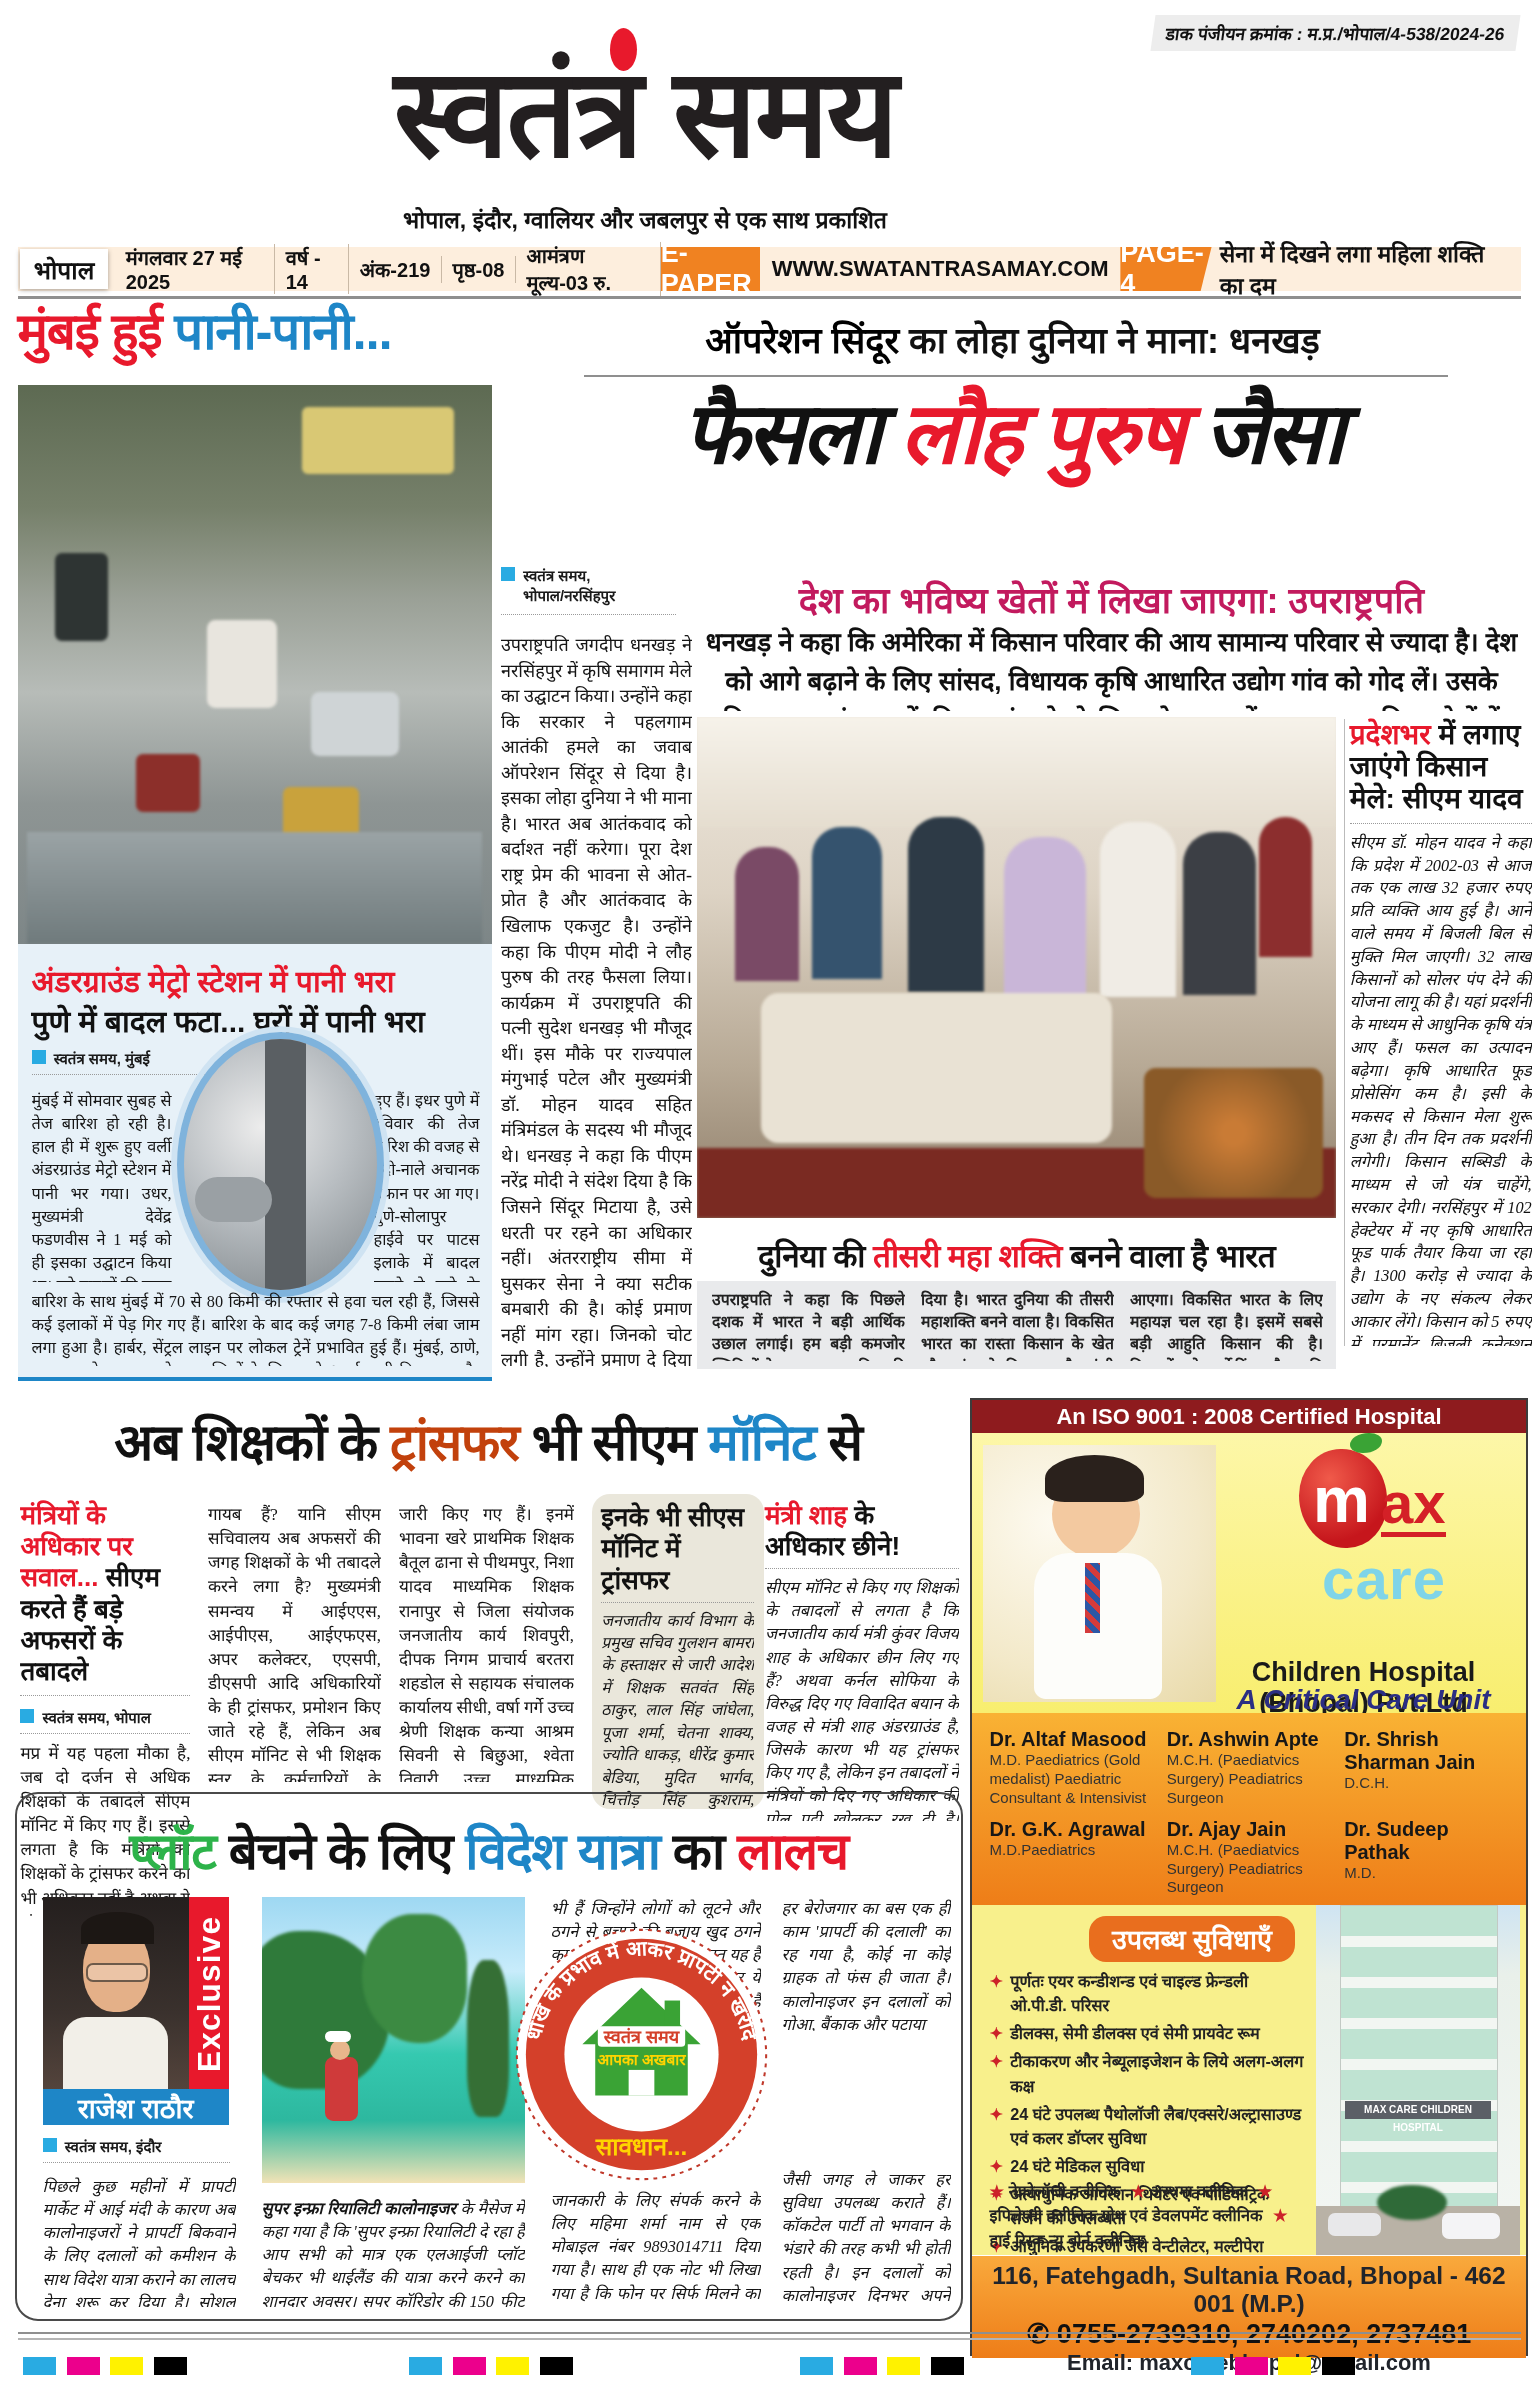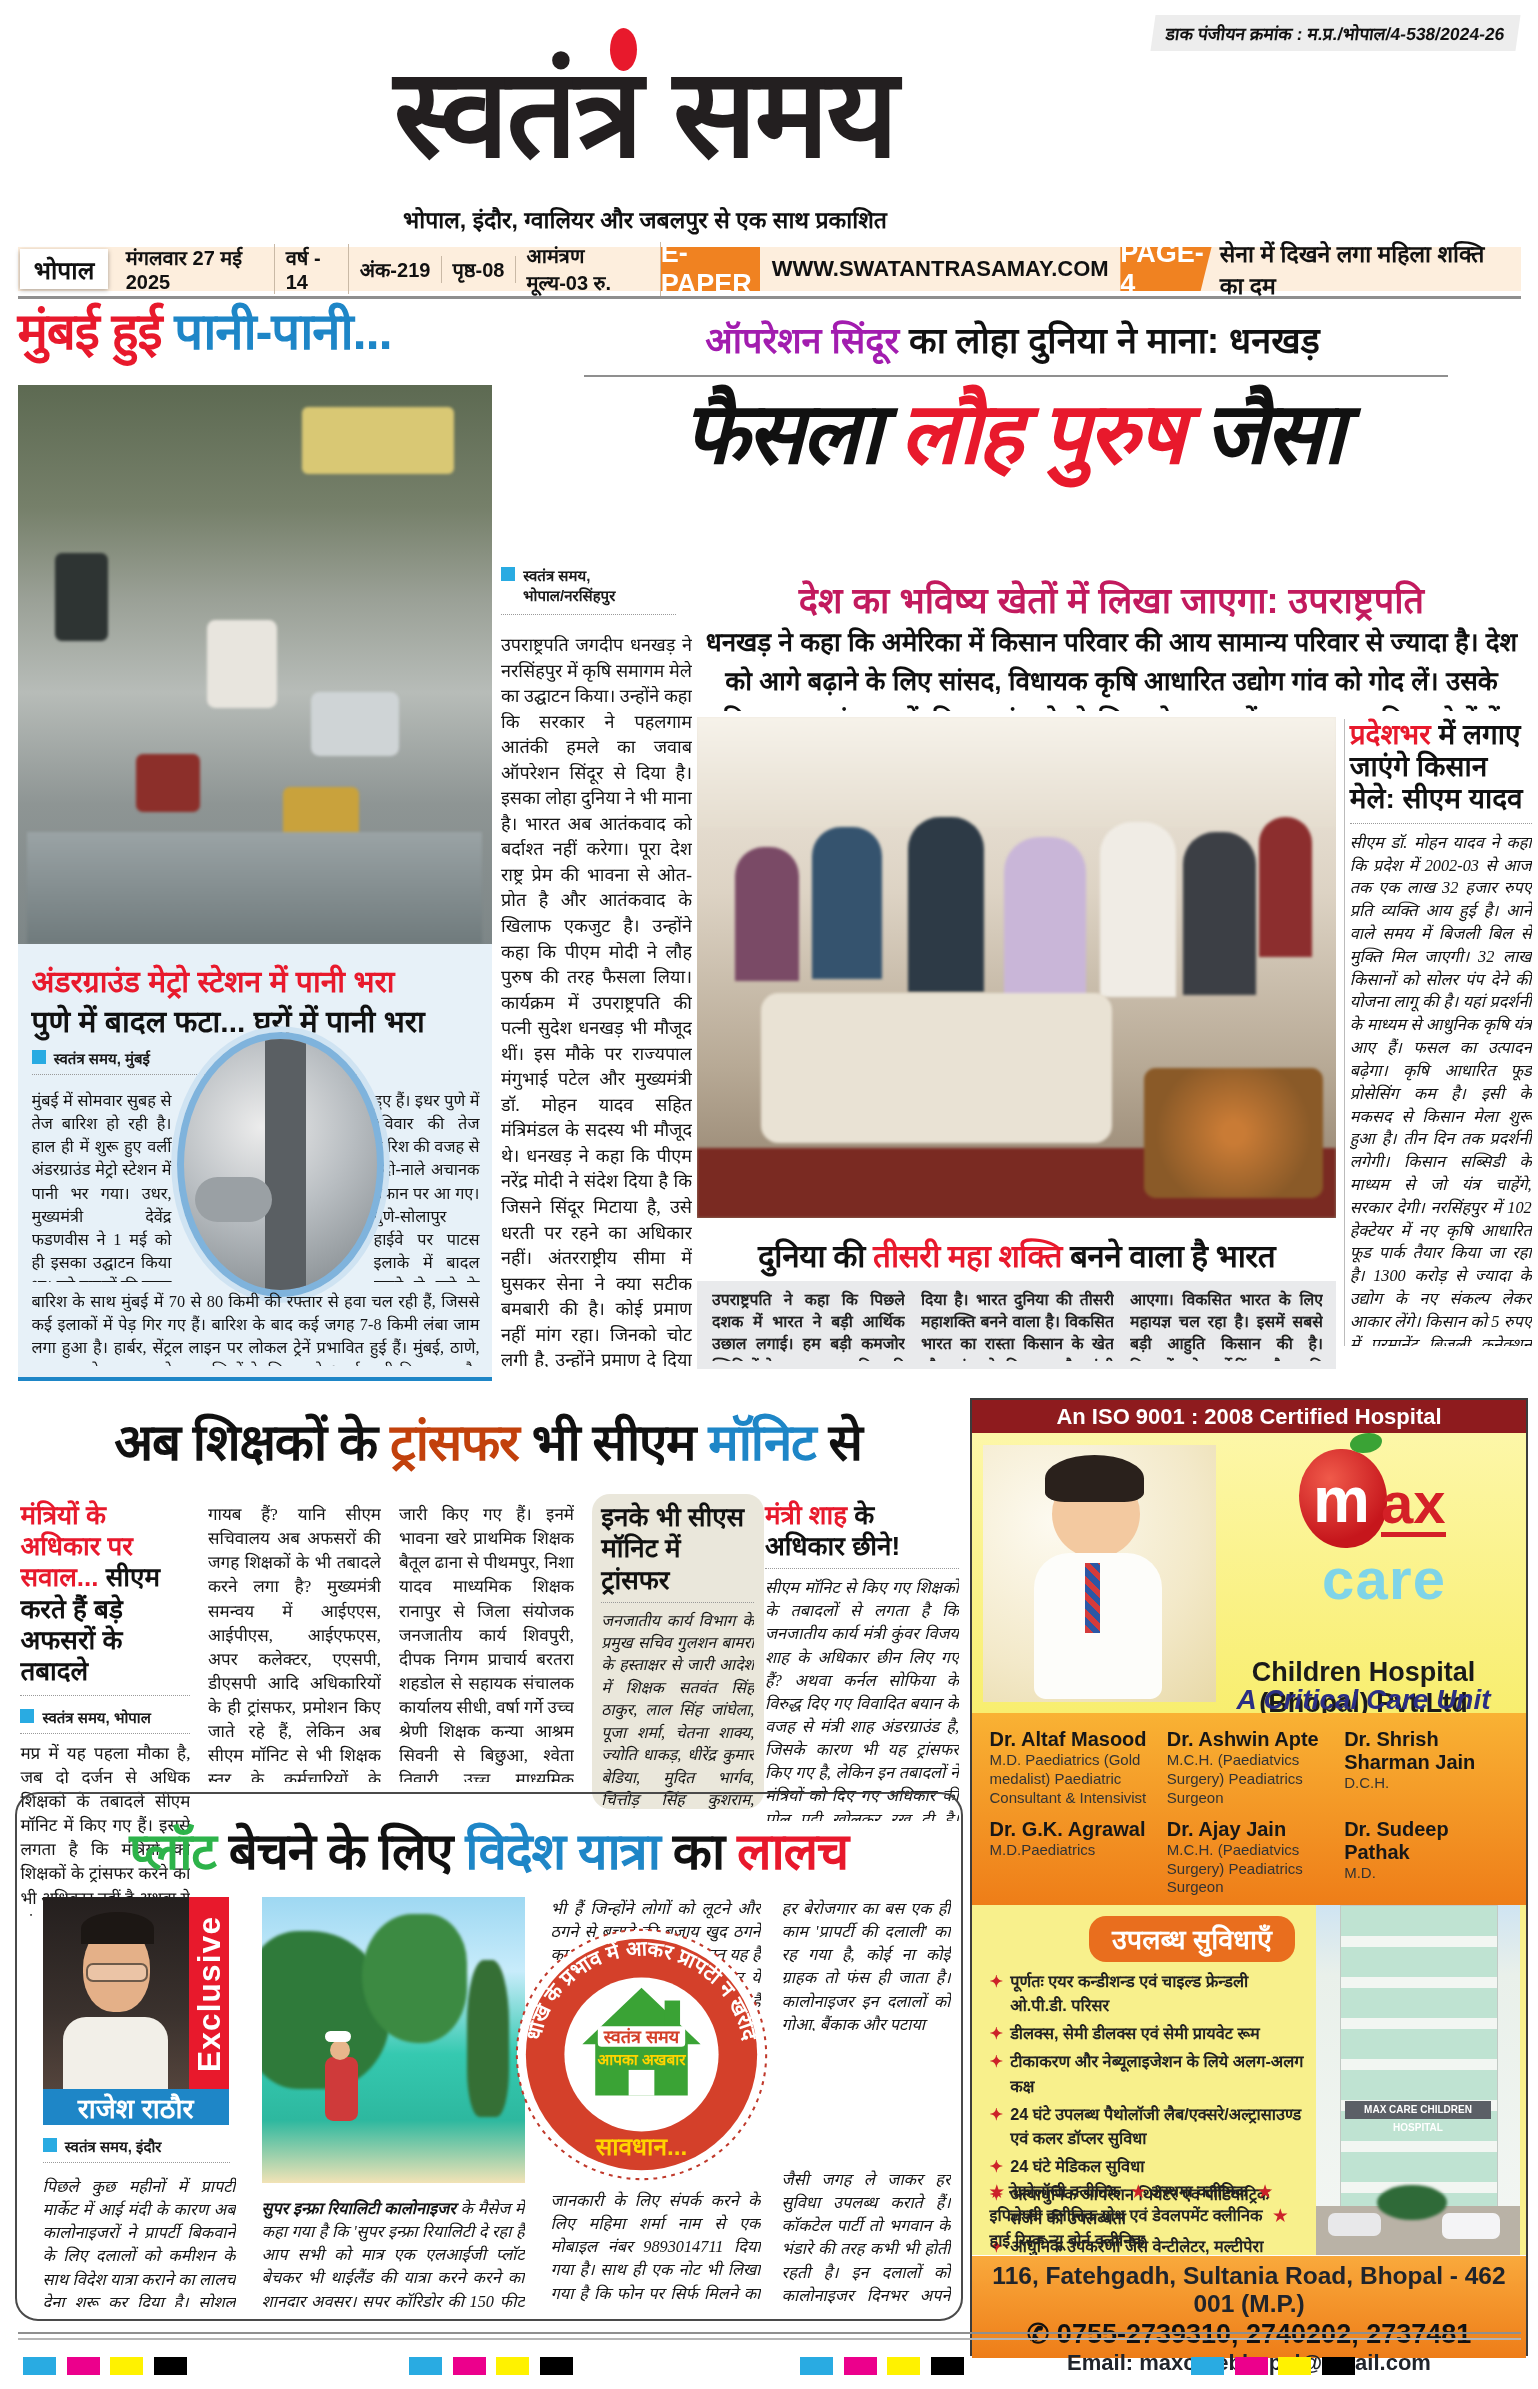--- a/index.html
+++ b/index.html
@@ -122,21 +122,21 @@
   <div class="abs bodytxt clip" style="left:14px;top:145px;width:140px;height:193px;font-size:16.3px;">मुंबई में सोमवार सुबह से तेज बारिश हो रही है। हाल ही में शुरू हुए वर्ली अंडरग्राउंड मेट्रो स्टेशन में पानी भर गया। उधर, मुख्यमंत्री देवेंद्र फडणवीस ने 1 मई को ही इसका उद्घाटन किया था। घने बादलों की वजह से विजिबिलिटी लो है। इस वजह से 8 फ्लाइट्स प्रभावित हुई हैं। सड़कों पर भी लोग गाड़ियों की लाइट ऑन करके ड्राइव कर रहे हैं।</div>
   <div class="abs bodytxt clip" style="left:356px;top:145px;width:106px;height:193px;font-size:16.3px;">हुए हैं। इधर पुणे में रविवार की तेज बारिश की वजह से नदी-नाले अचानक उफान पर आ गए। पुणे-सोलापुर हाईवे पर पाटस इलाके में बादल फटने से पुणे के बारामती और इंदापुर में बाढ़ जैसी स्थिति बन गई। बारिश के बाद यहां सड़कें पानी में डूब गईं। करीब 200 घरों में पानी भर गया और कई गाड़ियां बह गईं। एनडीआरएफ की 2 टीमें रेस्क्यू के लिए तैनात की गई हैं।</div>
   <div class="abs ph" style="left:159px;top:88px;width:193px;height:251px;border-radius:50%;border:7px solid #7fb3dc;box-shadow:0 0 0 5.8px #cfe3f2;background:radial-gradient(circle at 40% 35%,#ececec 0%,#b9bec2 45%,#7d8488 100%);">
     <div class="abs" style="left:42%;top:0;width:41px;height:100%;background:#5a5f63;"></div>
     <div class="abs" style="left:6%;top:55%;width:40%;height:18%;background:#9aa0a4;border-radius:23px;"></div>
   </div>
   <div class="abs bodytxt clip" style="left:14px;top:346px;width:448px;height:76px;font-size:16.3px;">बारिश के साथ मुंबई में 70 से 80 किमी की रफ्तार से हवा चल रही हैं, जिससे कई इलाकों में पेड़ गिर गए हैं। बारिश के बाद कई जगह 7-8 किमी लंबा जाम लगा हुआ है। हार्बर, सेंट्रल लाइन पर लोकल ट्रेनें प्रभावित हुई हैं। मुंबई, ठाणे, पालघर समेत महाराष्ट्र के कुछ जिलों के लिए यलो अलर्ट जारी किया गया है। मुंबई के सांताक्रूज के सुपारी टैंक और नारियल वाड़ी में सबसे ज्यादा 25 मिमी, पाली हिल में 24 मिमी, विले पार्ले और अंधेरी फायर स्टेशन ने 15 मिमी और 14 मिमी बारिश दर्ज की।</div>
 </div>
 
 <div class="abs kicker center" style="left:499px;top:315px;width:1027px;">
-  <span style="color:#a21caf">ऑपरेशन सिंदूर </span><span>का लोहा दुनिया ने माना: धनखड़</span>
+  <span style="color:#000000">ऑपरेशन सिंदूर </span><span>का लोहा दुनिया ने माना: धनखड़</span>
 </div>
 <div class="abs rule" style="left:584px;top:375px;width:864px;height:1.8px;"></div>
 <div class="abs mainhead center" style="left:499px;top:390px;width:1027px;font-style:italic;">
   <span>फैसला </span><span style="color:#e8192c">लौह पुरुष</span><span> जैसा</span>
 </div>
 
 <div class="abs" style="left:501px;top:565px;width:191px;">
   <div class="byline"><span class="sq"></span><span>स्वतंत्र समय,</span><br><span style="margin-left:22px">भोपाल/नरसिंहपुर</span></div>
   <div class="dotted-b" style="width:175px;height:3.5px;"></div>
 </div>

